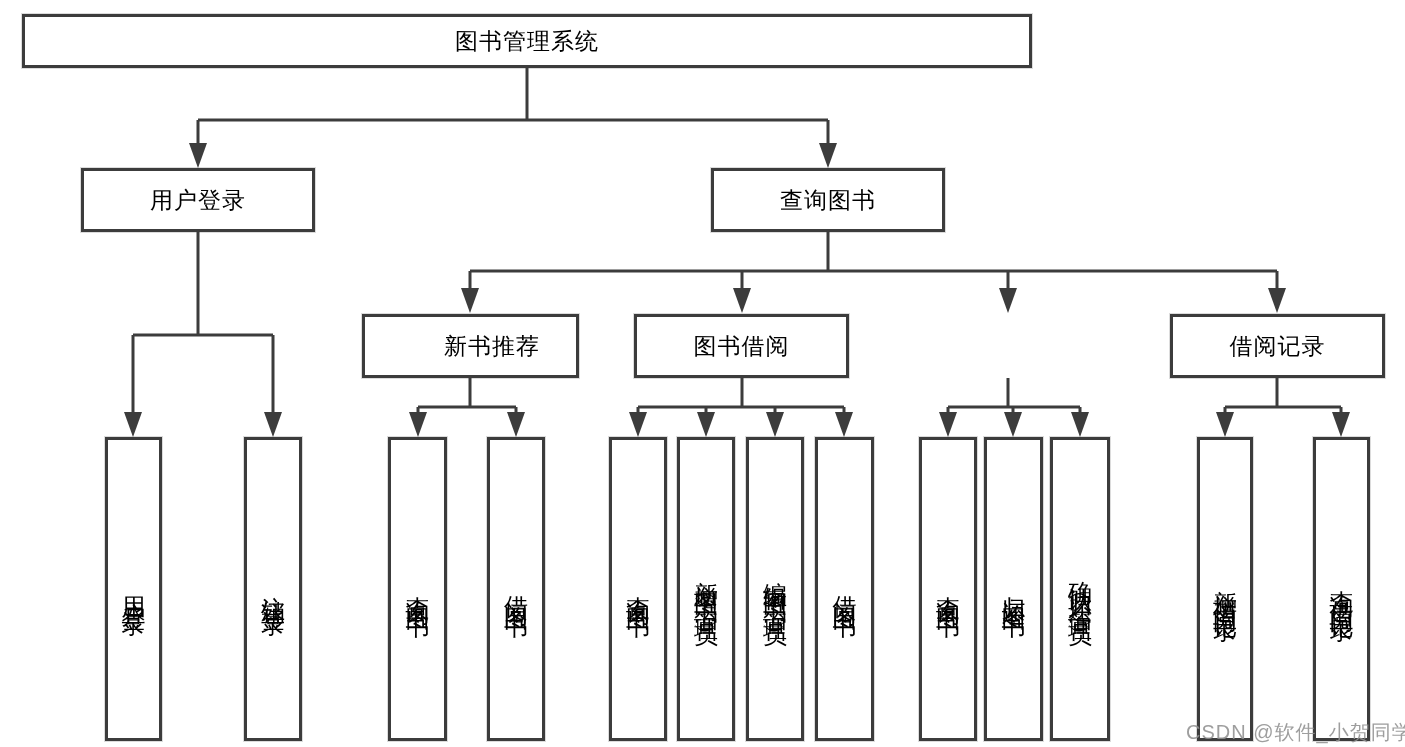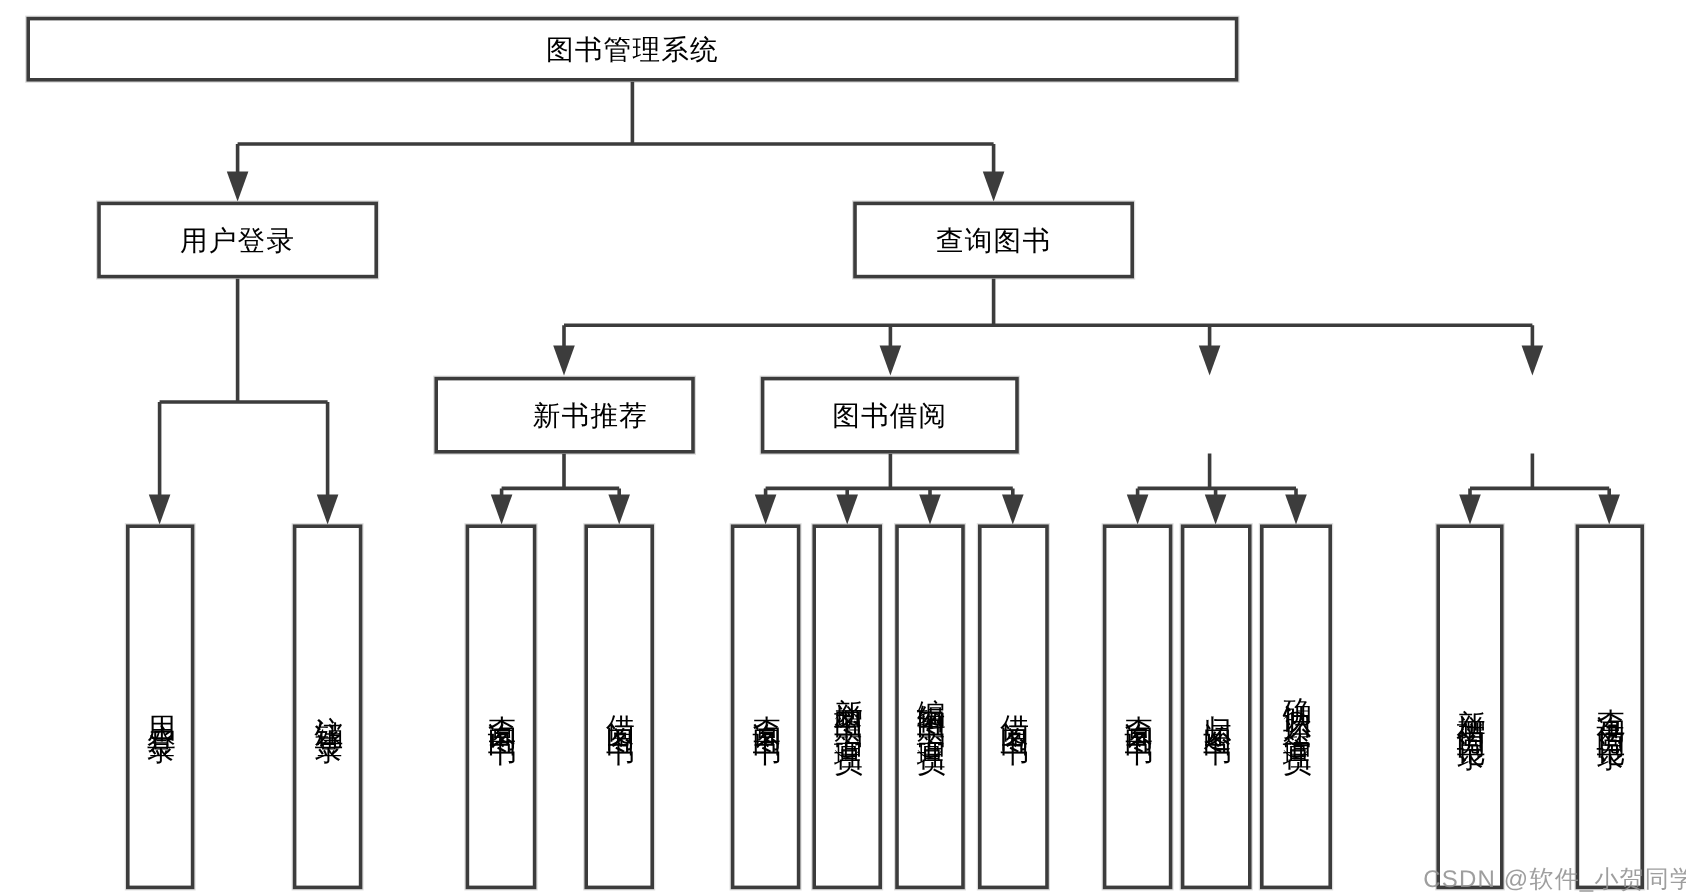--- a/index.html
+++ b/index.html
@@ -73,20 +73,23 @@
   <div class="node h" style="left:711px;top:168px;width:234px;height:64px;">
     <span class="label">查询图书</span>
   </div>
 
   <div class="node h" style="left:362px;top:314px;width:217px;height:64px;padding-left:43px;">
     <span class="label">新书推荐</span>
   </div>
   <div class="node h" style="left:634px;top:314px;width:215px;height:64px;">
     <span class="label">图书借阅</span>
   </div>
+  <div class="node h" style="left:1170px;top:314px;width:215px;height:64px;">
+    <span class="label">借阅记录</span>
+  </div>
 
   <div class="node v" style="left:105px;top:437px;width:57px;height:304px;">
     <span class="vtext label">用户登录</span>
   </div>
   <div class="node v" style="left:244px;top:437px;width:58px;height:304px;">
     <span class="vtext label">注销登录</span>
   </div>
 
   <div class="node v" style="left:388px;top:437px;width:59px;height:304px;">
     <span class="vtext label">查询图书</span>

